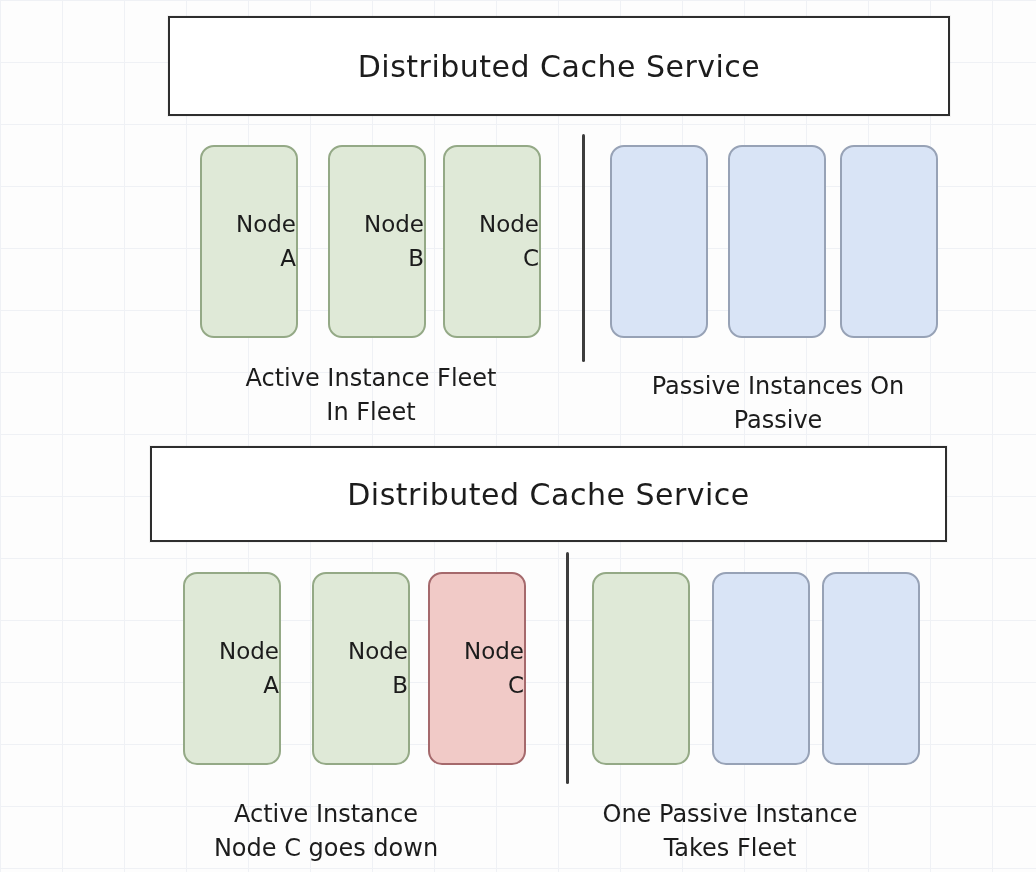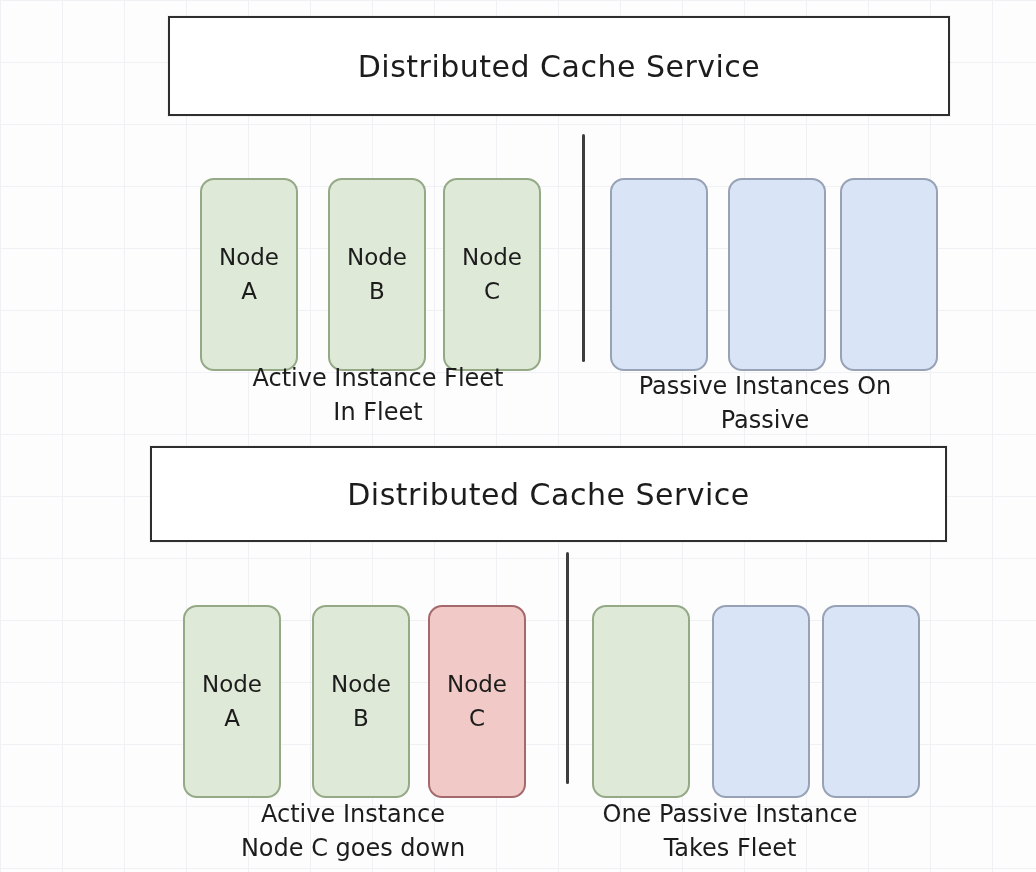--- a/index.html
+++ b/index.html
@@ -33,50 +33,49 @@
   }
   .title-box.t1{left:168px;top:16px;width:778px;height:96px;}
   .title-box.t2{left:150px;top:446px;width:793px;height:92px;}
   .node{
     position:absolute;
     width:94px;
     height:189px;
     border-radius:14px;
     display:flex;
     flex-direction:column;
-    align-items:center;
+    align-items:flex-end;
     justify-content:center;
     gap:8px;
     font-size:23px;
     line-height:1.1;
     color:var(--ink,#1c1c1c);
-    margin-top:33px;
   }
   .node.green{background:var(--green-fill,#dfe9d7);border:2px solid var(--green-border,#94a986);}
   .node.blue{background:var(--blue-fill,#d9e4f6);border:2px solid var(--blue-border,#97a2b6);}
   .node.red{background:var(--red-fill,#f1cac7);border:2px solid var(--red-border,#a5696c);}
   .divider{
     position:absolute;
     width:3px;
     background:var(--divider,#3d3d3d);
     border-radius:2px;
   }
   .d1{left:582px;top:134px;height:228px;}
   .d2{left:566px;top:552px;height:232px;}
   .caption{
     position:absolute;
     width:360px;
     text-align:center;
     font-size:24px;
     line-height:34px;
     color:var(--ink,#1c1c1c);
   }
-  .c1a{left:198px;top:361px;}
-  .c1b{left:585px;top:369px;}
-  .c2a{left:173px;top:797px;}
+  .c1a{left:191px;top:361px;}
+  .c1b{left:598px;top:369px;}
+  .c2a{left:146px;top:797px;}
   .c2b{left:550px;top:797px;}
   
   .p1-a{left:200px;top:145px;}
   .p1-b{left:328px;top:145px;}
   .p1-c{left:443px;top:145px;}
   .p1-s1{left:610px;top:145px;}
   .p1-s2{left:728px;top:145px;}
   .p1-s3{left:840px;top:145px;}
   
   .p2-a{left:183px;top:572px;}

